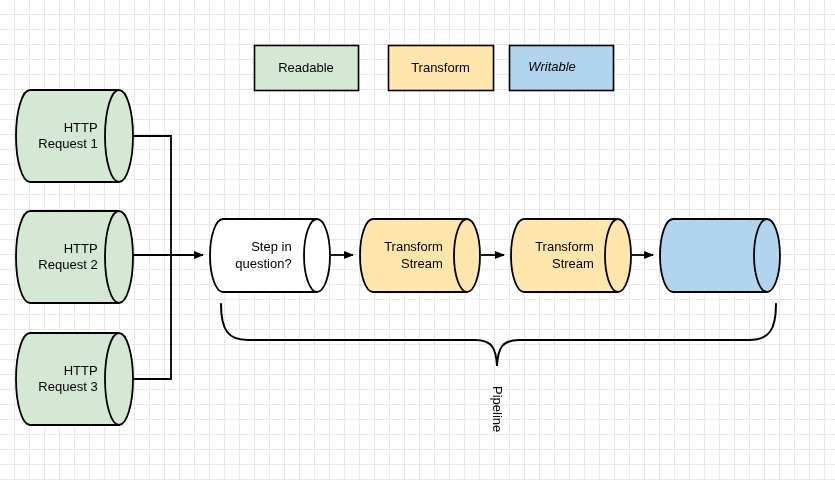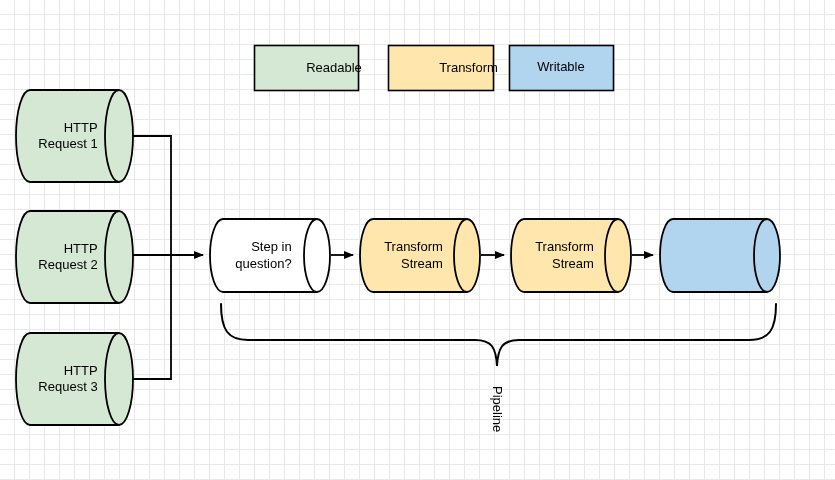--- a/index.html
+++ b/index.html
@@ -48,21 +48,20 @@
   }
   .legend-label {
     position: absolute;
     display: flex;
     align-items: center;
     justify-content: center;
     font-family: "Liberation Sans", sans-serif;
     font-size: 13px;
     color: #000000;
     pointer-events: none;
-    padding-left: 28px;
   }
   .brace-label {
     position: absolute;
     font-family: "Liberation Sans", sans-serif;
     font-size: 13px;
     color: #000000;
     transform: rotate(90deg);
     transform-origin: left top;
     white-space: nowrap;
     pointer-events: none;
@@ -153,21 +152,21 @@
                L475,340
                C492,340 496,348 497,366
                C498,348 502,340 519,340
                L749,340
                C769,340 776,330 776,304" fill="none" stroke="#000000" stroke-width="2" stroke-linecap="round"></path>
     </g>
   </svg>
 
   <div class="legend-label" style="left:254px; top:45px; width:104px; height:45px;">Readable</div>
   <div class="legend-label" style="left:388px; top:45px; width:105px; height:45px;">Transform</div>
-  <div class="legend-label" style="left:481px; top:45px; width:104px; height:42px;">Writable</div>
+  <div class="legend-label" style="left:500px; top:45px; width:104px; height:42px;font-style:italic;">Writable</div>
 
   <div class="shape-label" style="left:16px; top:90px; width:104px; height:92px;">HTTP
 Request 1</div>
   <div class="shape-label" style="left:16px; top:211px; width:104px; height:92px;">HTTP
 Request 2</div>
   <div class="shape-label" style="left:16px; top:333px; width:104px; height:92px;">HTTP
 Request 3</div>
 
   <div class="shape-label" style="left:210px; top:219px; width:107px; height:73px;">Step in
 question?</div>

